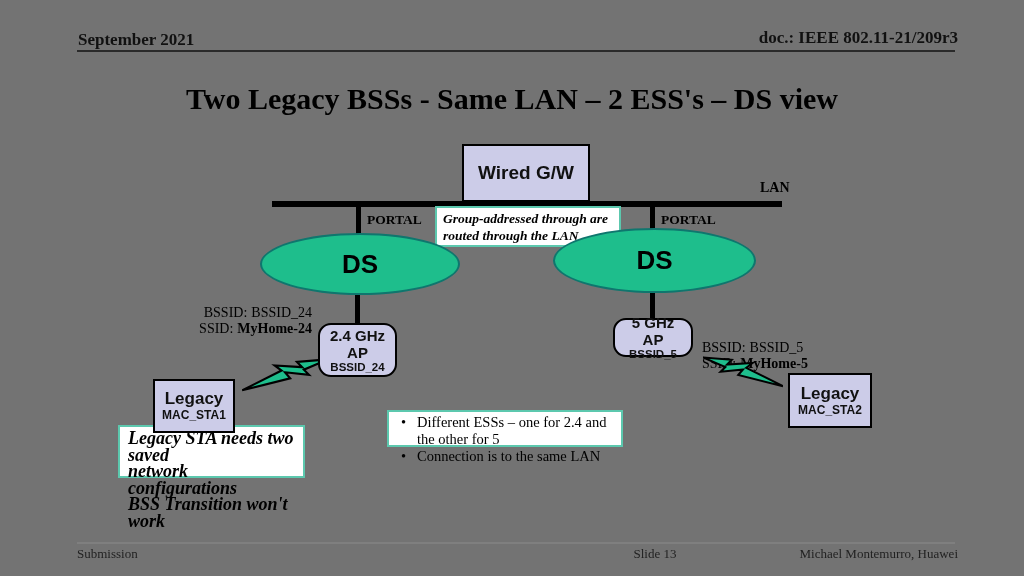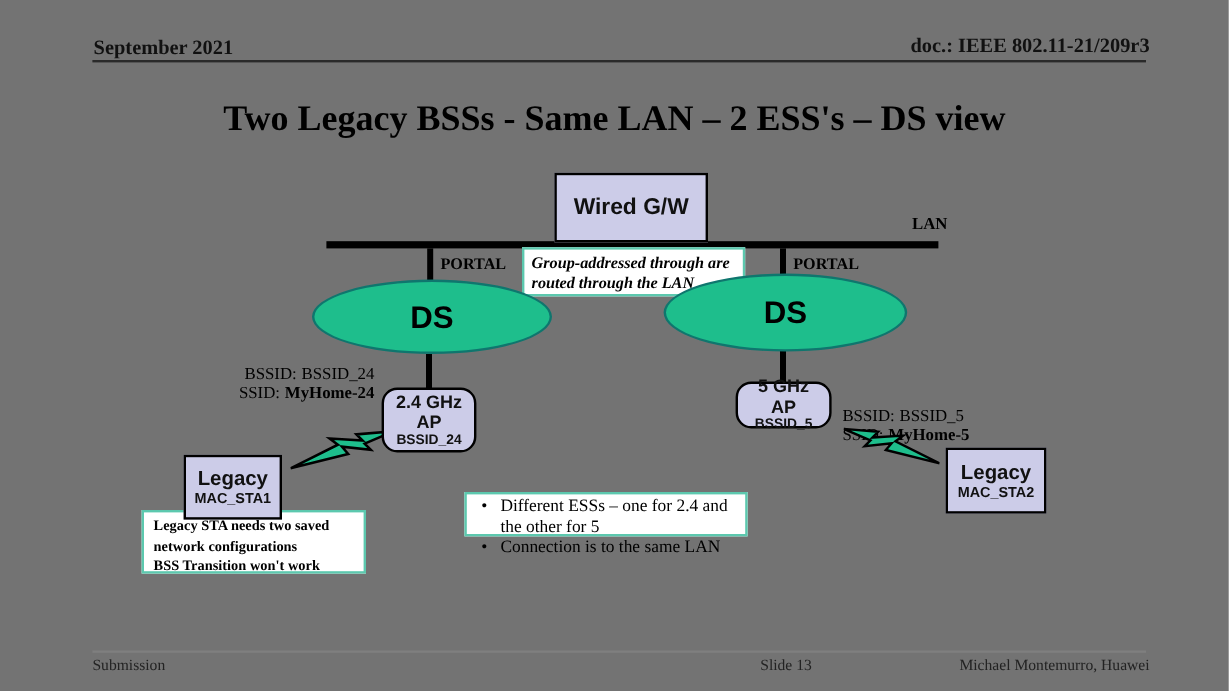--- a/index.html
+++ b/index.html
@@ -54,21 +54,21 @@
 
   .ids { font-size:14px; line-height:16px; color:#000; }
   .ids b { font-weight:bold; }
   .ids .val { margin-left:4px; }
 
   .bullets { font-size:14.5px; line-height:17px; padding:2px 8px 2px 6px; }
   .bullets ul { margin:0; padding:0; list-style:none; }
   .bullets li { padding-left:22px; position:relative; }
   .bullets li::before { content:"•"; position:absolute; left:6px; }
 
-  .sta-note { font-weight:bold; font-size:12px; line-height:16.5px; padding:3px 8px; }
+  .sta-note { font-style:italic; font-weight:bold; font-size:18px; line-height:16.5px; padding:3px 8px; }
 
   .bolt { z-index:2; }
   .bolt polygon { fill:#1EBE8C; stroke:#000; stroke-width:2.5; stroke-linejoin:miter; }
   .bolt.mirror { transform:scaleX(-1); }
 
   .z1 { z-index:1; } .z0 { z-index:0; }
 </style>
 </head>
 <body>
 

